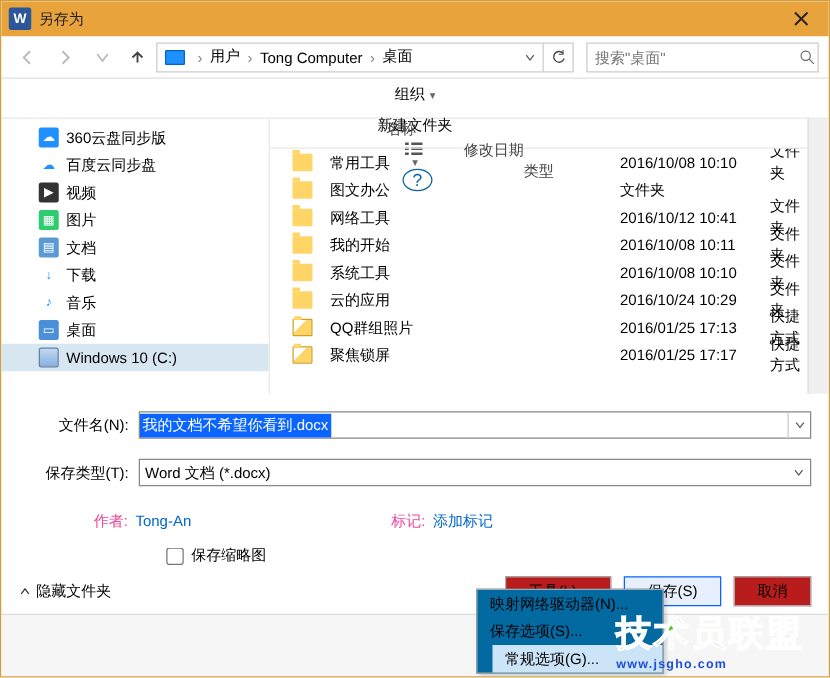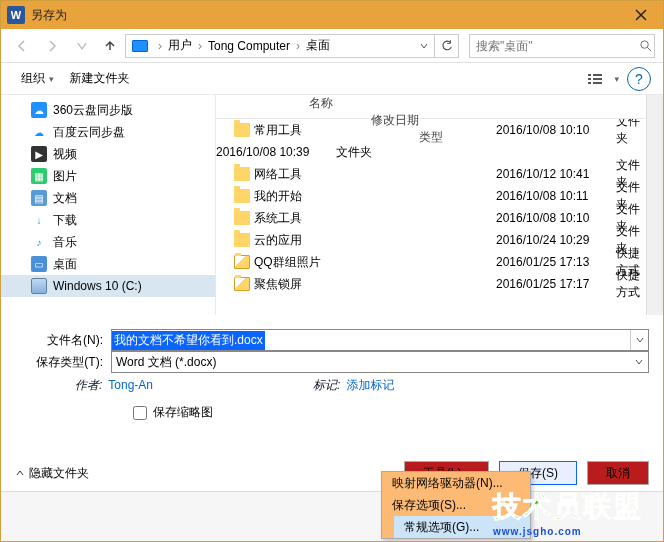--- a/index.html
+++ b/index.html
@@ -16,21 +16,21 @@
 .nav-up { width: 22px; }
 .addressbar { flex: 1; height: 24px; border: 1px solid #ccc; display: flex; align-items: center; background: #fff; font-size: 12px; }
 .addressbar .pc-icon { width: 16px; height: 12px; background: #1e90ff; margin: 0 6px; border: 1px solid #0066cc; border-radius: 1px; }
 .crumb { padding: 0 2px; cursor: pointer; }
 .crumb-sep { padding: 0 4px; color: #888; }
 .addr-drop { width: 20px; display: flex; align-items: center; justify-content: center; margin-left: auto; cursor: pointer; }
 .addr-refresh { width: 24px; display: flex; align-items: center; justify-content: center; border-left: 1px solid #ccc; height: 100%; cursor: pointer; }
 .searchbox { width: 186px; height: 24px; border: 1px solid #ccc; display: flex; align-items: center; margin-left: 6px; }
 .searchbox input { flex: 1; border: none; outline: none; font-size: 12px; padding: 0 6px; color: #888; background: transparent; }
 .searchbox .sbtn { width: 24px; display: flex; align-items: center; justify-content: center; cursor: pointer; }
-.toolbar { height: 32px; display: flex; align-items: center; padding: 0 12px; border-bottom: 1px solid #e8e8e8; font-size: 12px; }
+.toolbar { height: 32px; display: flex; align-items: center; padding: 0 12px; border-bottom: 1px solid #e8e8e8; font-size: 12px; flex-direction: column; }
 .tool-item { padding: 4px 8px; cursor: pointer; display: flex; align-items: center; gap: 4px; }
 .tool-item .chev { font-size: 9px; color: #666; }
 .toolbar .spacer { flex: 1; }
 .view-btn { width: 28px; height: 24px; display: flex; align-items: center; justify-content: center; cursor: pointer; }
 .help-btn { width: 24px; height: 24px; display: flex; align-items: center; justify-content: center; color: #0a64a4; cursor: pointer; font-size: 14px; border: 1px solid #0a64a4; border-radius: 50%; margin-left: 4px; }
 .main { display: flex; height: 220px; }
 .tree { width: 215px; border-right: 1px solid #e8e8e8; overflow: hidden; font-size: 12px; padding-top: 4px; }
 .tree-item { display: flex; align-items: center; height: 22px; padding-left: 30px; gap: 6px; cursor: pointer; }
 .tree-item.sel { background: #d8e6f2; }
 .tree-item .ticon { width: 16px; height: 16px; display: flex; align-items: center; justify-content: center; border-radius: 2px; font-size: 10px; }
@@ -43,44 +43,44 @@
 .ic-music { color: #1e90ff; font-size: 14px; }
 .ic-desk { background: #4a90d9; color: #fff; }
 .ic-drive { background: linear-gradient(#c0d8f0,#88b0e0); border: 1px solid #6080a0; }
 .list { flex: 1; overflow: hidden; font-size: 12px; position: relative; }
 .list-header { display: flex; height: 24px; align-items: center; border-bottom: 1px solid #e8e8e8; color: #444; flex-direction: column; }
 .col-name { width: 280px; padding-left: 18px; }
 .col-date { width: 120px; }
 .col-type { flex: 1; }
 .list-body { overflow-y: auto; height: 196px; }
 .row { display: flex; height: 22px; align-items: center; }
-.row .col-name { display: flex; align-items: center; gap: 4px; }
+.row .col-name { display: flex; align-items: center; gap: 14px; }
 .ficon { width: 16px; height: 14px; background: #ffd568; border-radius: 1px; position: relative; }
 .ficon::before { content: ""; position: absolute; top: -3px; left: 0; width: 6px; height: 3px; background: #ffd568; border-radius: 1px 1px 0 0; }
 .ficon.shortcut { background: linear-gradient(135deg,#fff 40%,#ffd568 40%); border: 1px solid #d4a020; }
 .vscroll { width: 17px; background: #f0f0f0; border-left: 1px solid #ddd; }
 .form { padding: 14px 14px 6px 14px; font-size: 12px; }
-.form-row { display: flex; align-items: center; margin-bottom: 0; }
+.form-row { display: flex; align-items: center; margin-bottom: 16px; }
 .form-label { width: 96px; text-align: right; padding-right: 8px; }
 .form-input { flex: 1; height: 22px; border: 1px solid #888; display: flex; align-items: center; position: relative; }
 .form-input .sel-text { background: #0a64ff; color: #fff; padding: 1px 2px; }
 .form-input .pad { flex: 1; }
 .form-input .dd { width: 18px; height: 100%; display: flex; align-items: center; justify-content: center; border-left: 1px solid #ccc; cursor: pointer; }
 .select-like .dd { border-left: none; }
 .meta-row { display: flex; padding: 4px 0 10px 60px; gap: 40px; }
-.meta-row .mlabel { color: #0f172a; margin-right: 6px; font-style: italic; }
+.meta-row .mlabel { color: #ec4899; margin-right: 6px; }
 .meta-row .mval { color: #0066cc; cursor: pointer; }
 .cb-row { padding-left: 118px; display: flex; align-items: center; gap: 6px; }
 .cb-row input { width: 14px; height: 14px; }
 .footer { position: absolute; bottom: 50px; left: 0; right: 0; height: 36px; display: flex; align-items: center; padding: 0 14px; gap: 10px; }
 .footer .hide-link { display: flex; align-items: center; gap: 4px; cursor: pointer; font-size: 12px; text-align: center; }
 .footer .spacer { flex: 1; }
 .btn { height: 24px; padding: 0 18px; border: 1px solid #aaa; background: #b91c1c; font-size: 12px; cursor: pointer; display: flex; align-items: center; gap: 4px; }
 .btn.primary { border: 1px solid #0a64ff; background: #e8f0ff; }
-.tools-menu { position: absolute; left: 380px; bottom: 2px; width: 150px; background: #fdba74; border: 1px solid #aaa; box-shadow: 2px 2px 4px rgba(0,0,0,.2); font-size: 12px; z-index: 10; }
+.tools-menu { position: absolute; left: 380px; bottom: 2px; width: 150px; background: #0369a1; border: 1px solid #aaa; box-shadow: 2px 2px 4px rgba(0,0,0,.2); font-size: 12px; z-index: 10; }
 .tools-menu .mi { height: 22px; display: flex; align-items: center; padding: 0 10px; cursor: pointer; }
 .tools-menu .mi:last-child { background: #cce4f7; margin-left: 12px; }
 .watermark { position: absolute; right: 20px; bottom: 4px; z-index: 20; }
 .watermark .wm-text { font-size: 28px; font-weight: bold; color: #4cc020; -webkit-text-stroke: 1px #fff; letter-spacing: 2px; }
 .watermark .wm-url { font-size: 10px; color: #1d4ed8; font-weight: bold; letter-spacing: 1px; }
 .scrim { position: absolute; left: 0; right: 0; bottom: 0; height: 50px; background: rgba(240,240,240,.6); border-top: 1px solid #ddd; }
 svg { display: block; }
 </style>
 </head>
 <body>
@@ -216,21 +216,24 @@
     <div class="list-body" id="list-body">
         <div class="row">
           <div class="col-name">
             <span class="ficon "></span>
             <span>常用工具</span>
           </div>
           <div class="col-date">2016/10/08 10:10</div>
           <div class="col-type">文件夹</div>
         </div>
         <div class="row">
-          <div class="col-date">2016/10/08 10:39</div>
+          <div class="col-name">
+            <span class="ficon "></span>
+            <span>图文办公</span>
+          </div>
           <div class="col-type">文件夹</div>
         </div>
         <div class="row">
           <div class="col-name">
             <span class="ficon "></span>
             <span>网络工具</span>
           </div>
           <div class="col-date">2016/10/12 10:41</div>
           <div class="col-type">文件夹</div>
         </div>

